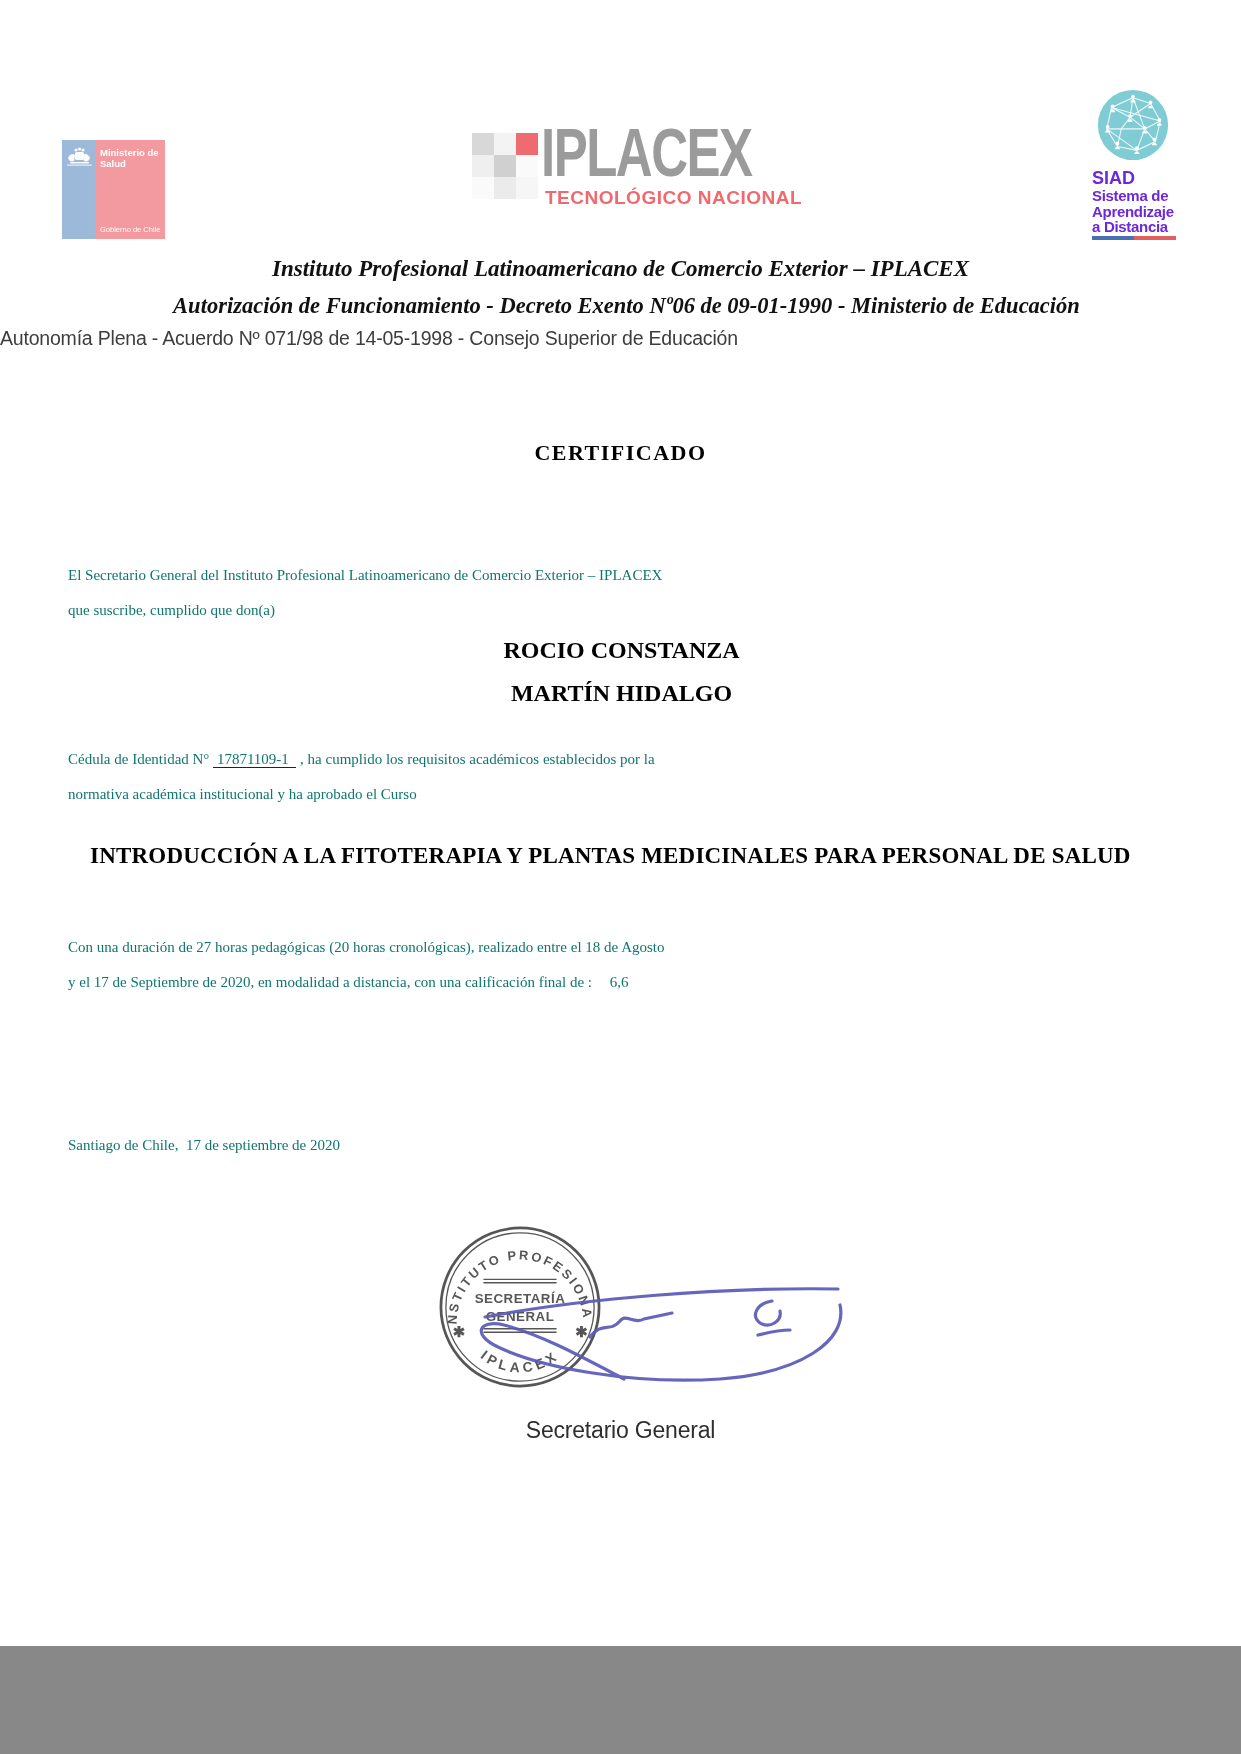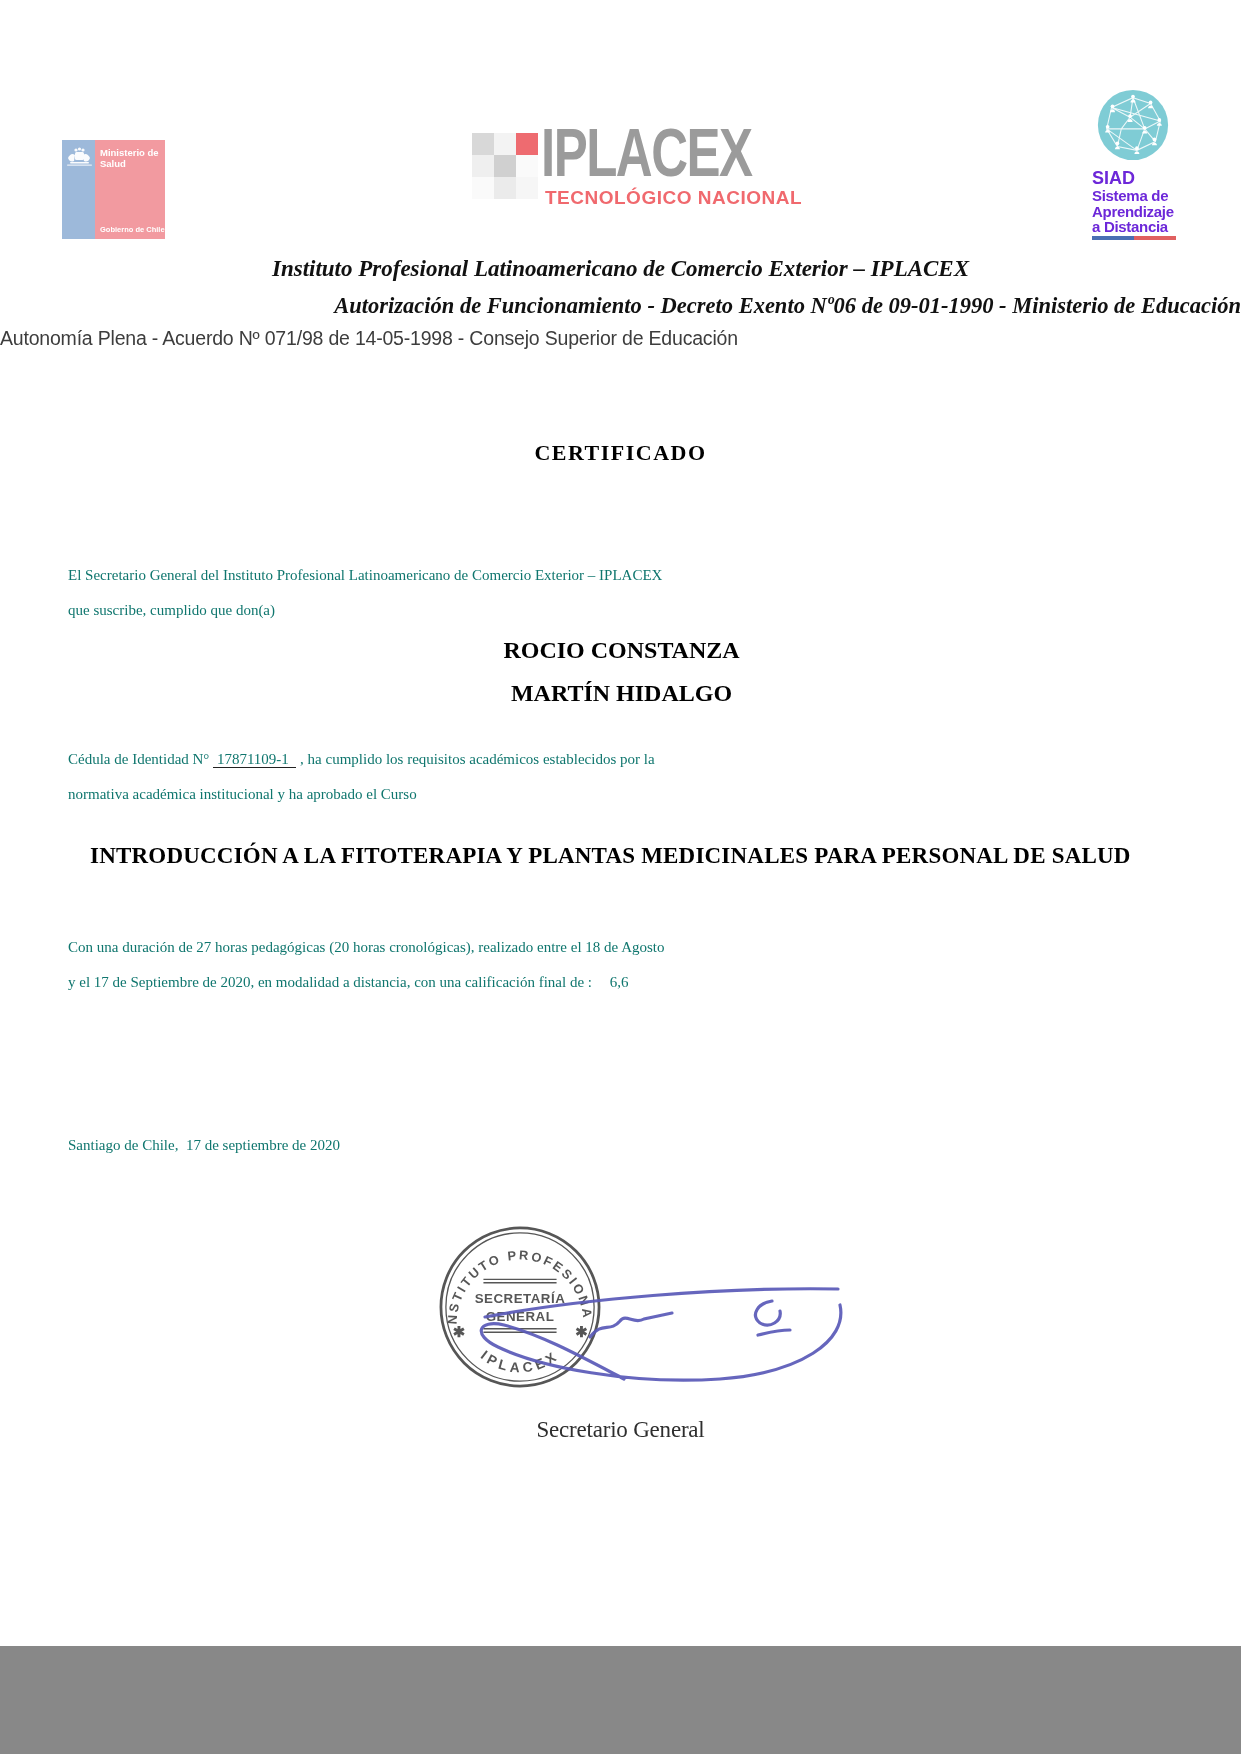--- a/index.html
+++ b/index.html
@@ -9,59 +9,59 @@
     font-family:"Liberation Serif",serif;color:#1a1a1a;
   }
   .abs{position:absolute;}
   .pre{white-space:pre;}
 
   
   .minsal{left:62px;top:140px;width:103px;height:99px;display:flex;font-family:"Liberation Sans",sans-serif;}
   .minsal-blue{width:33px;background:#9db9da;position:relative;}
   .minsal-pink{flex:1;background:#f29aa0;position:relative;color:#fff;}
   .minsal-title{position:absolute;top:7px;left:5px;font-size:9.5px;font-weight:bold;line-height:11px;width:60px;}
-  .minsal-footer{position:absolute;bottom:5px;left:5px;font-size:7.5px;font-weight:bold;margin-top:28px;}
+  .minsal-footer{position:absolute;bottom:5px;left:5px;font-size:7.5px;font-weight:normal;margin-top:28px;}
   .minsal-emblem{position:absolute;top:6px;left:2px;}
 
   
   .ip-grid{left:472px;top:133px;width:66px;height:66px;display:grid;grid-template-columns:repeat(3,22px);grid-template-rows:repeat(3,22px);}
   .ip-word{left:541px;top:118px;font-family:"Liberation Sans",sans-serif;font-weight:bold;font-size:68px;letter-spacing:-2px;color:#9b9b9b;transform:scaleX(0.75);transform-origin:left top;line-height:68px;}
   .ip-tag{left:545px;top:187px;font-family:"Liberation Sans",sans-serif;font-weight:bold;font-size:19px;letter-spacing:0.5px;color:#f0696e;}
 
   
   .siad-globe{left:1094px;top:86px;}
   .siad-text{left:1092px;top:169px;font-family:"Liberation Sans",sans-serif;color:#6d28d9;font-weight:bold;}
   .siad-acronym{font-size:18px;line-height:19px;}
   .siad-line{font-size:15px;line-height:15.5px;letter-spacing:-0.3px;}
   .siad-bar{left:1092px;top:236px;width:84px;height:4px;display:flex;}
   .siad-bar div{flex:1;}
 
   
   .hdr1{left:0;right:0;top:256px;text-align:center;font-style:italic;font-weight:bold;font-size:23px;color:#111;}
-  .hdr2{left:12px;right:0;top:293px;text-align:right;font-style:italic;font-weight:bold;font-size:22.5px;color:#111;}
+  .hdr2{left:12px;right:0;top:293px;text-align:center;font-style:italic;font-weight:bold;font-size:22.5px;color:#111;}
   .hdr3{left:0;right:0;top:327px;font-family:Liberation Sans, sans-serif;font-size:19.5px;color:#3d3d3d;letter-spacing:-0.2px;}
 
   
   .cert-title{left:0;right:0;top:440px;text-align:center;font-weight:bold;font-size:22px;letter-spacing:1.5px;color:#000;}
   .col{left:68px;width:1107px;font-size:15px;line-height:35px;color:#0f766e;}
   .p1{top:558px;}
   .name{left:68px;width:1107px;text-align:center;font-weight:bold;font-size:24px;color:#000;}
   .name1{top:637px;}
   .name2{top:680px;}
   .p2{top:742px;}
   .underlined{border-bottom:1.6px solid #222;}
   .course{top:838px;padding-left:22px;padding-right:80px;font-weight:bold;font-size:23px;color:#000;letter-spacing:0.2px;}
   .p3{top:930px;}
   .grade{margin-left:14px;}
   .place{top:1128px;}
 
   
   .stamp{left:436px;top:1221px;opacity:0.88;}
   .sig{left:420px;top:1245px;}
-  .sig-label{left:0;right:0;top:1417px;text-align:center;font-family:Liberation Serif, serif;font-size:23px;color:#2e2e2e;letter-spacing:-0.2px;}
+  .sig-label{left:0;right:0;top:1417px;text-align:center;font-family:Liberation Sans, sans-serif;font-size:23px;color:#2e2e2e;letter-spacing:-0.2px;}
 </style>
 </head>
 <body>
 
 <div class="page">
 
   <div class="abs minsal">
     <div class="minsal-blue">
       <svg class="minsal-emblem" width="30" height="26" viewBox="0 0 30 26">
         <g fill="#ffffff" opacity="0.95">

